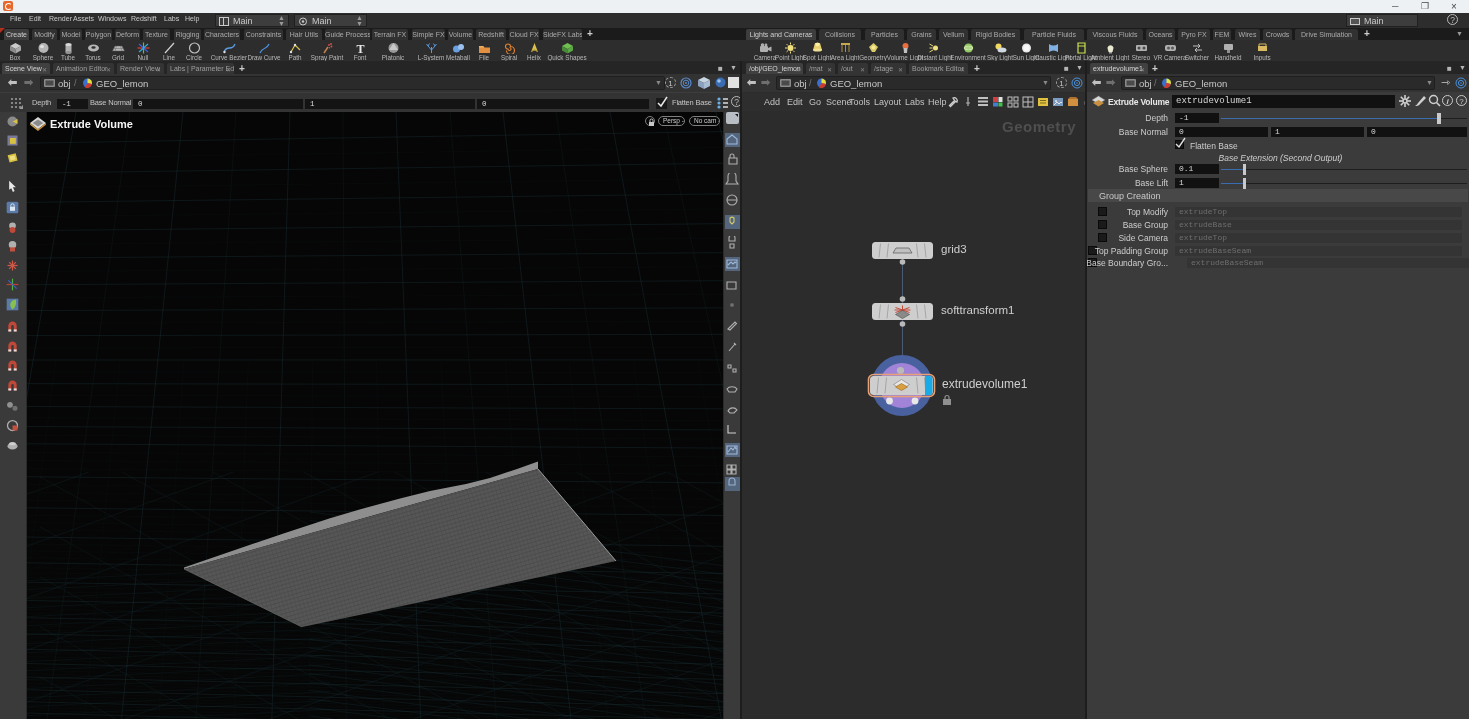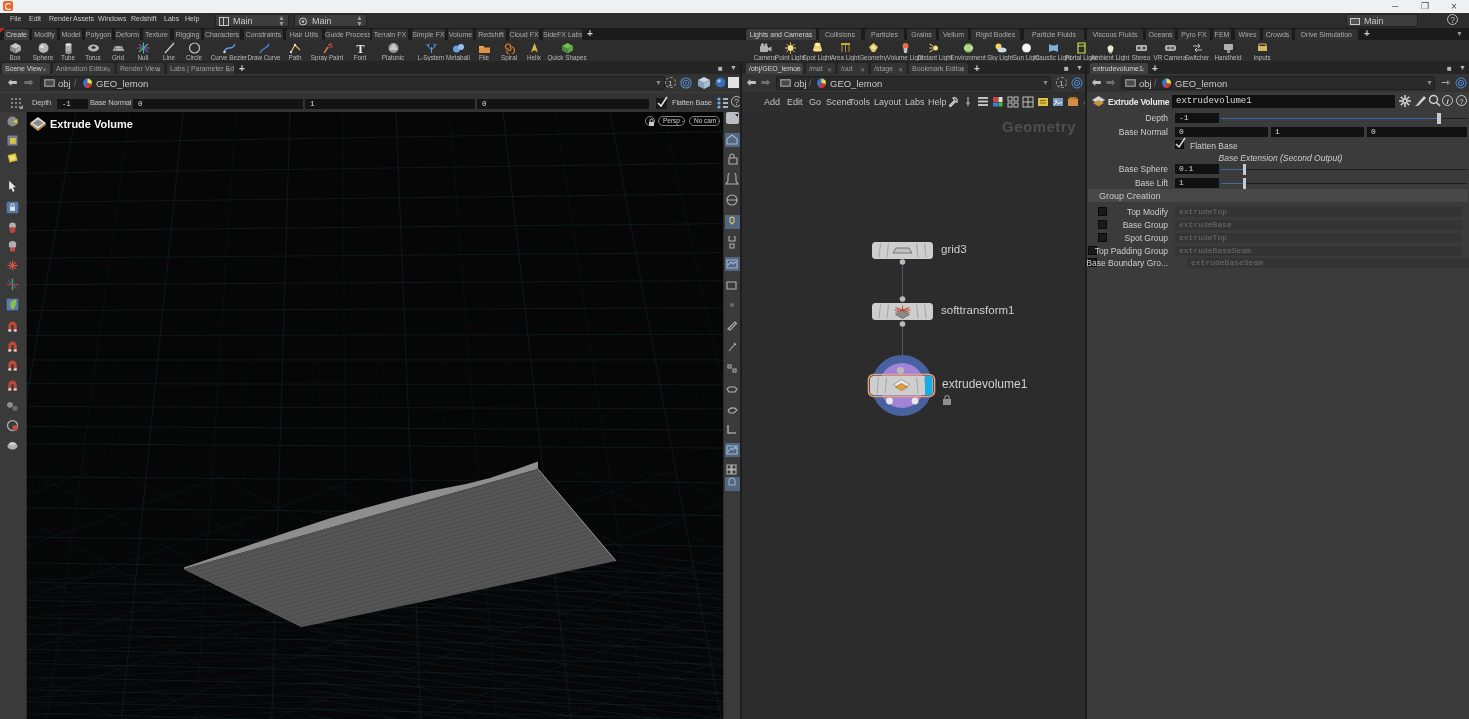--- a/index.html
+++ b/index.html
@@ -1088,21 +1088,21 @@
 <div id="grpheader">
         <span style="position:absolute;left:11px;top:2px;">Group Creation</span>
       </div>
 <div class="pcb" style="left:11px; top:146px; background:#1a1a1a;"></div>
 <div class="plabel" style="right:301px; top:146px; text-align:right;">Top Modify</div>
 <div class="ginput" style="left:88px; top:146px; width:287px; height:10px; line-height:10px; padding-left:4px;">extrudeTop</div>
 <div class="pcb" style="left:11px; top:159px; background:#1a1a1a;"></div>
 <div class="plabel" style="right:301px; top:159px; text-align:right;padding-left:20px;">Base Group</div>
 <div class="ginput" style="left:88px; top:159px; width:287px; height:10px; line-height:10px; padding-left:4px;">extrudeBase</div>
 <div class="pcb" style="left:11px; top:172px; background:#1a1a1a;"></div>
-<div class="plabel" style="right:301px; top:172px; text-align:right;">Spot Group</div>
+<div class="plabel" style="right:301px; top:172px; text-align:right;">Side Camera</div>
 <div class="ginput" style="left:88px; top:172px; width:287px; height:10px; line-height:10px; padding-left:4px;">extrudeTop</div>
 <div class="pcb" style="left:1px; top:184.5px; background:#1a1a1a;"></div>
 <div class="plabel" style="right:301px; top:184.5px; text-align:right;">Top Padding Group</div>
 <div class="ginput" style="left:88px; top:184.5px; width:287px; height:10px; line-height:10px; padding-left:4px;">extrudeBaseSeam</div>
 <div class="pcb" style="left:1px; top:197px; background:#1a1a1a;"></div>
 <div class="plabel" style="right:301px; top:197px; text-align:right;">Base Boundary Gro...</div>
 <div class="ginput" style="left:100px; top:197px; width:287px; height:10px; line-height:10px; padding-left:4px;">extrudeBaseSeam</div>
 </div>
 
 </div>

